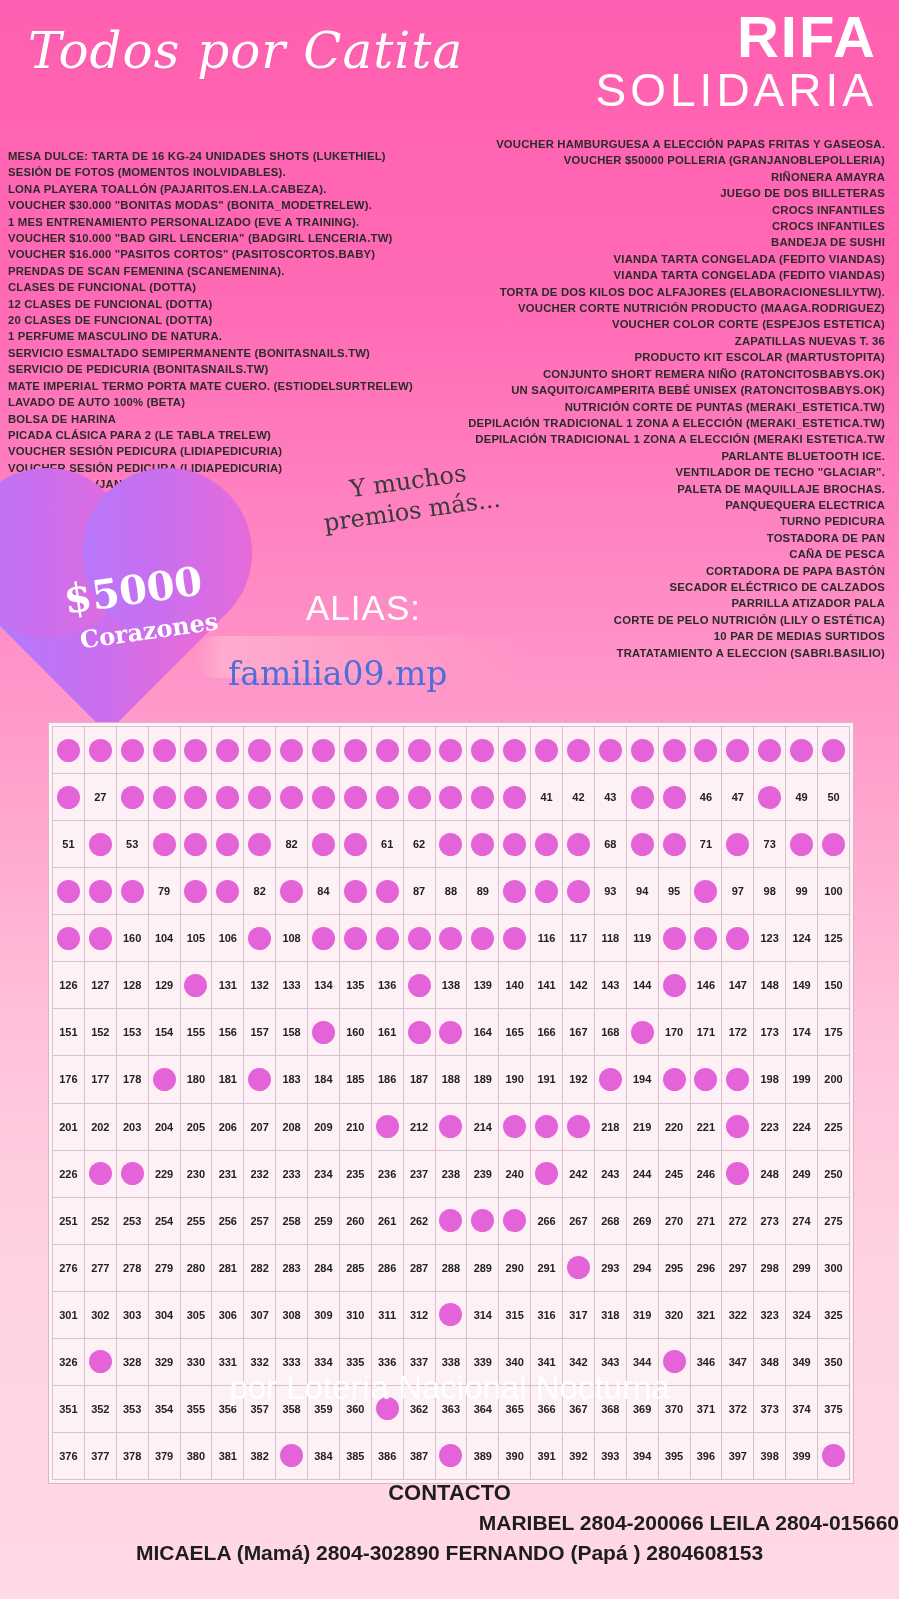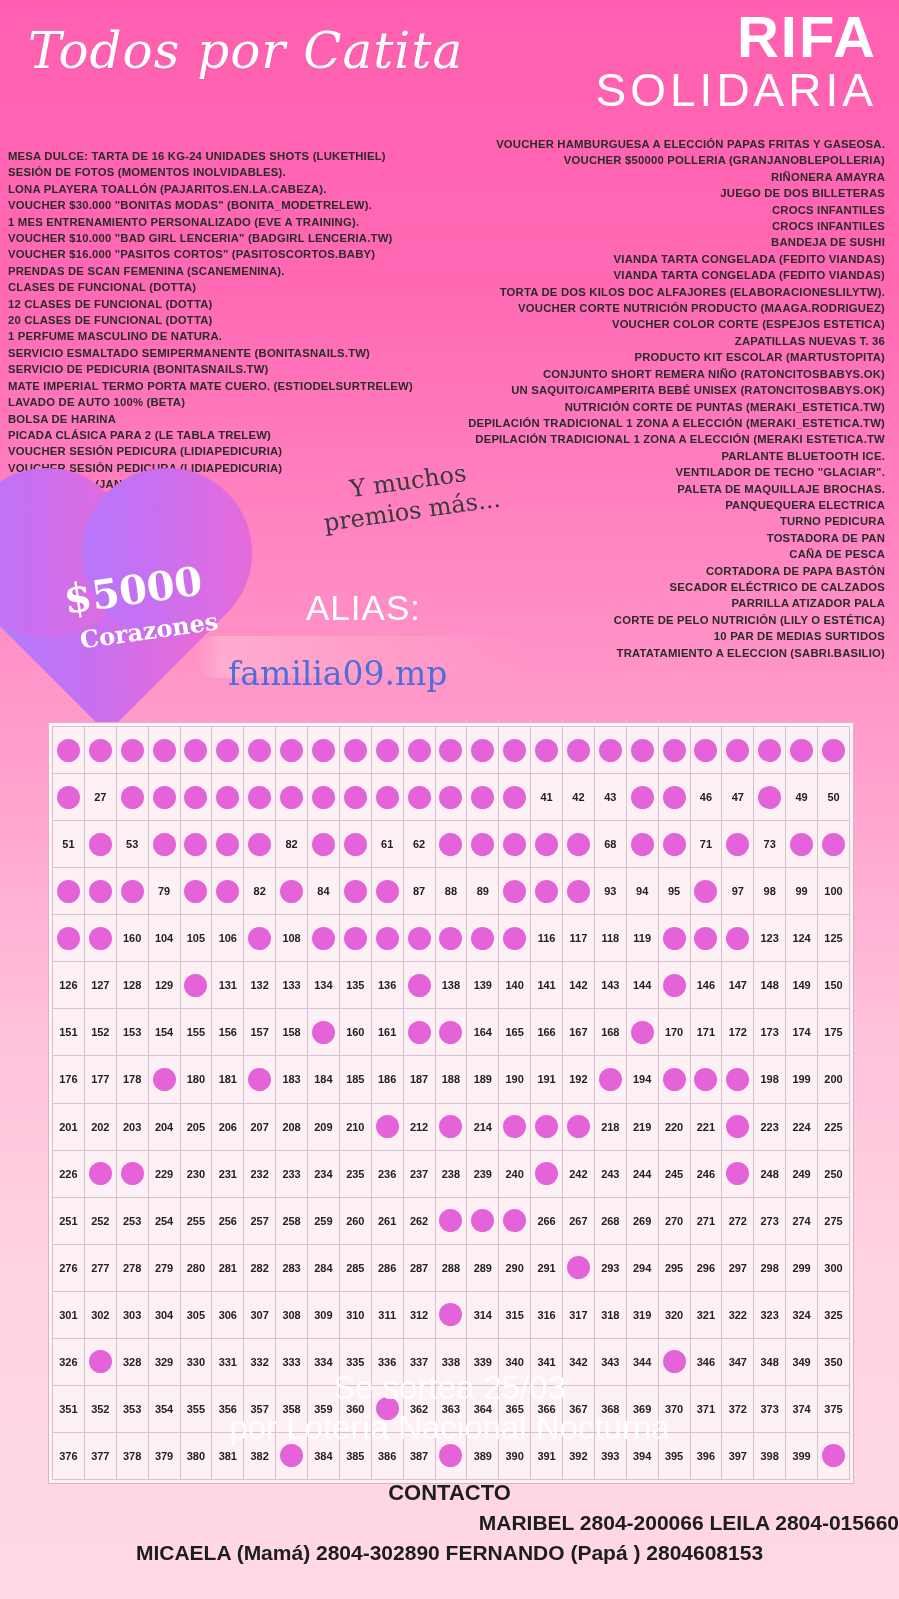--- a/index.html
+++ b/index.html
@@ -858,21 +858,20 @@
             <td>399</td>
             <td>
               <span class="dot" style="background: rgb(229, 99, 216);"></span>
             </td>
           </tr>
         </tbody>
     </table>
   </div>
 
   <div class="sorteo">
-    <div>Se sortea 25/03</div>
     <div>por Lotería Nacional Nocturna</div>
   </div>
 
   <div class="contacto">
     <div>CONTACTO</div>
     <div class="l2">MARIBEL 2804-200066 LEILA 2804-015660</div>
     <div class="l3">MICAELA (Mamá) 2804-302890 FERNANDO (Papá ) 2804608153</div>
   </div>
 
 </div>

